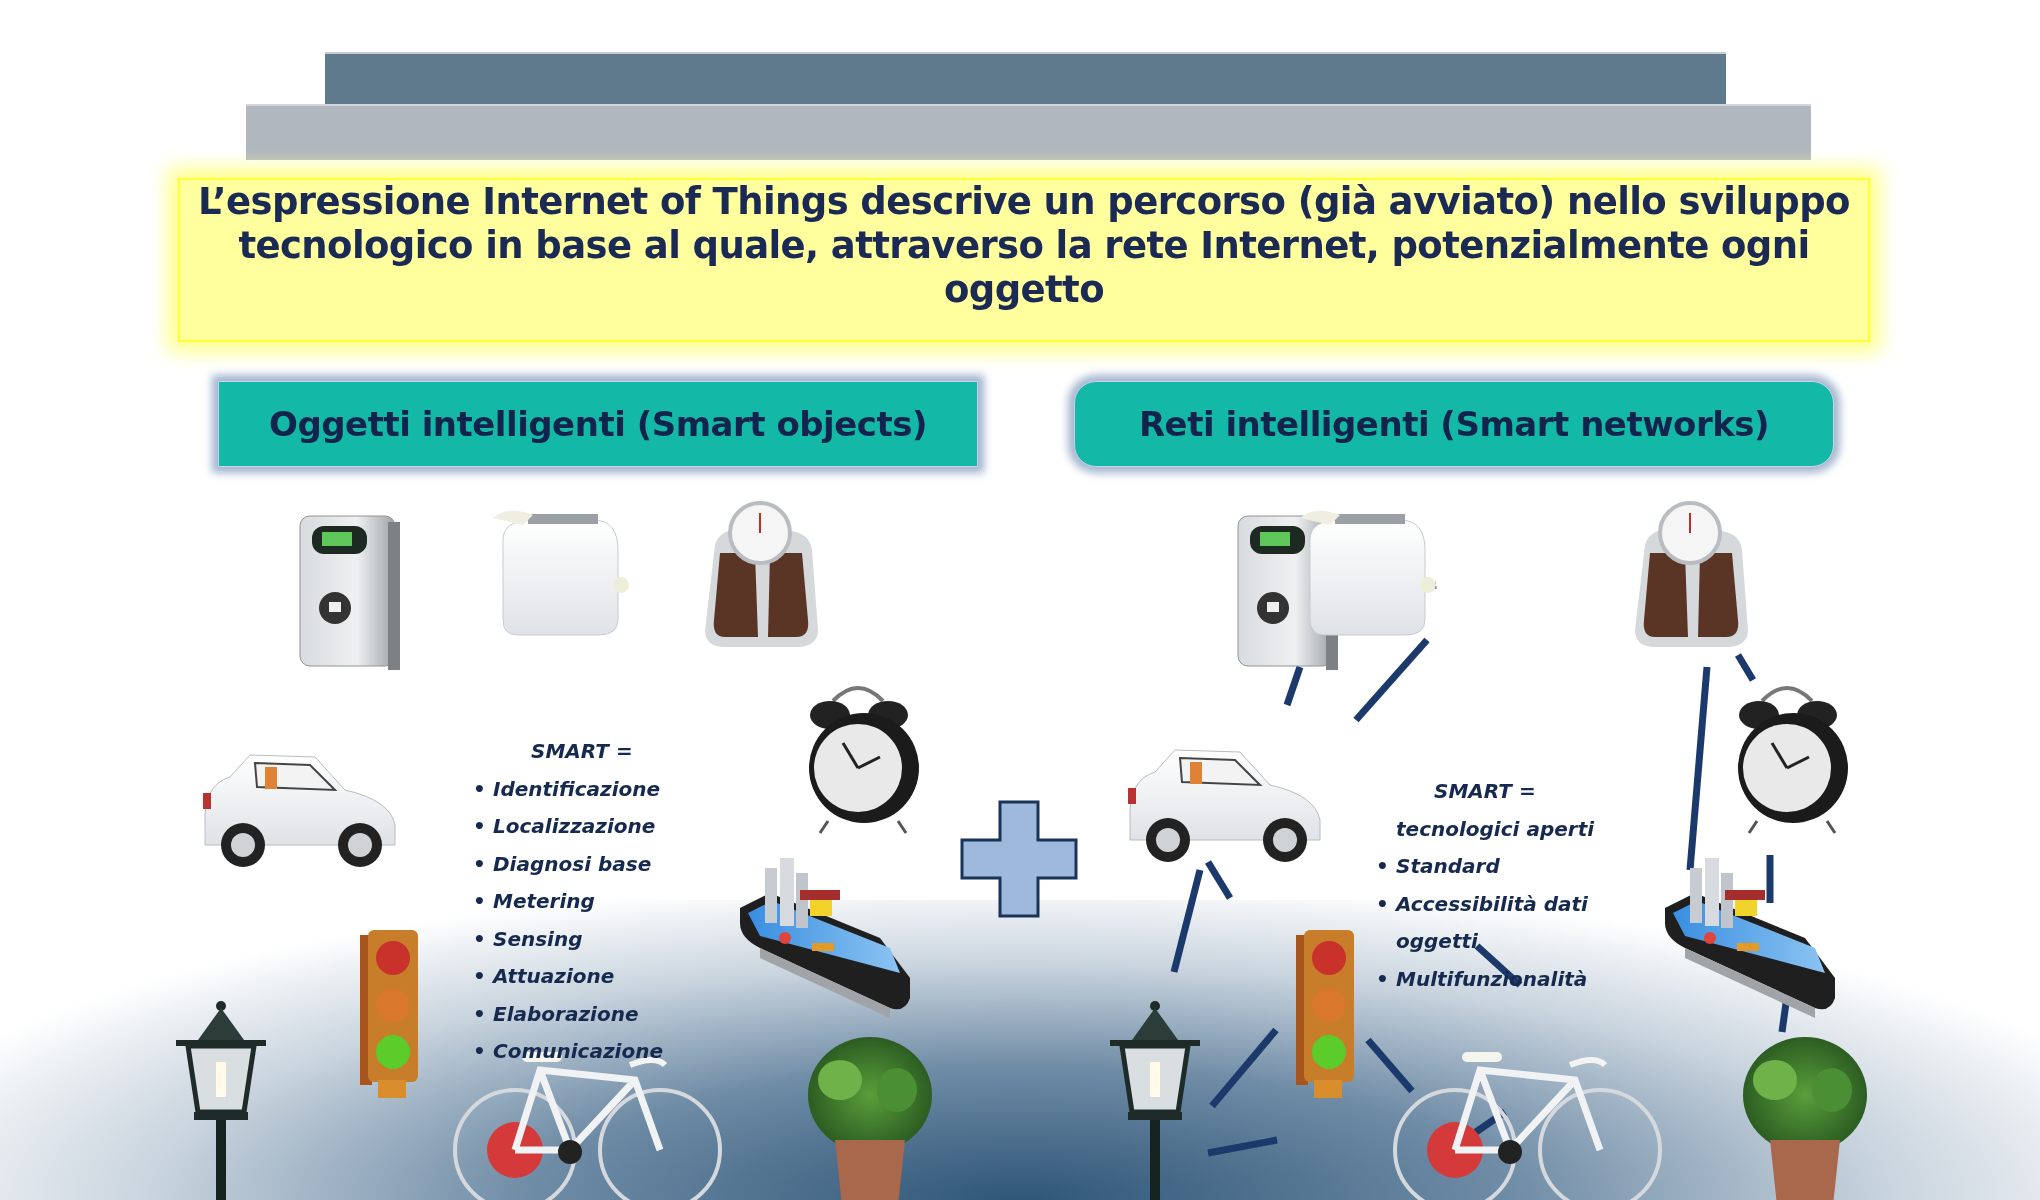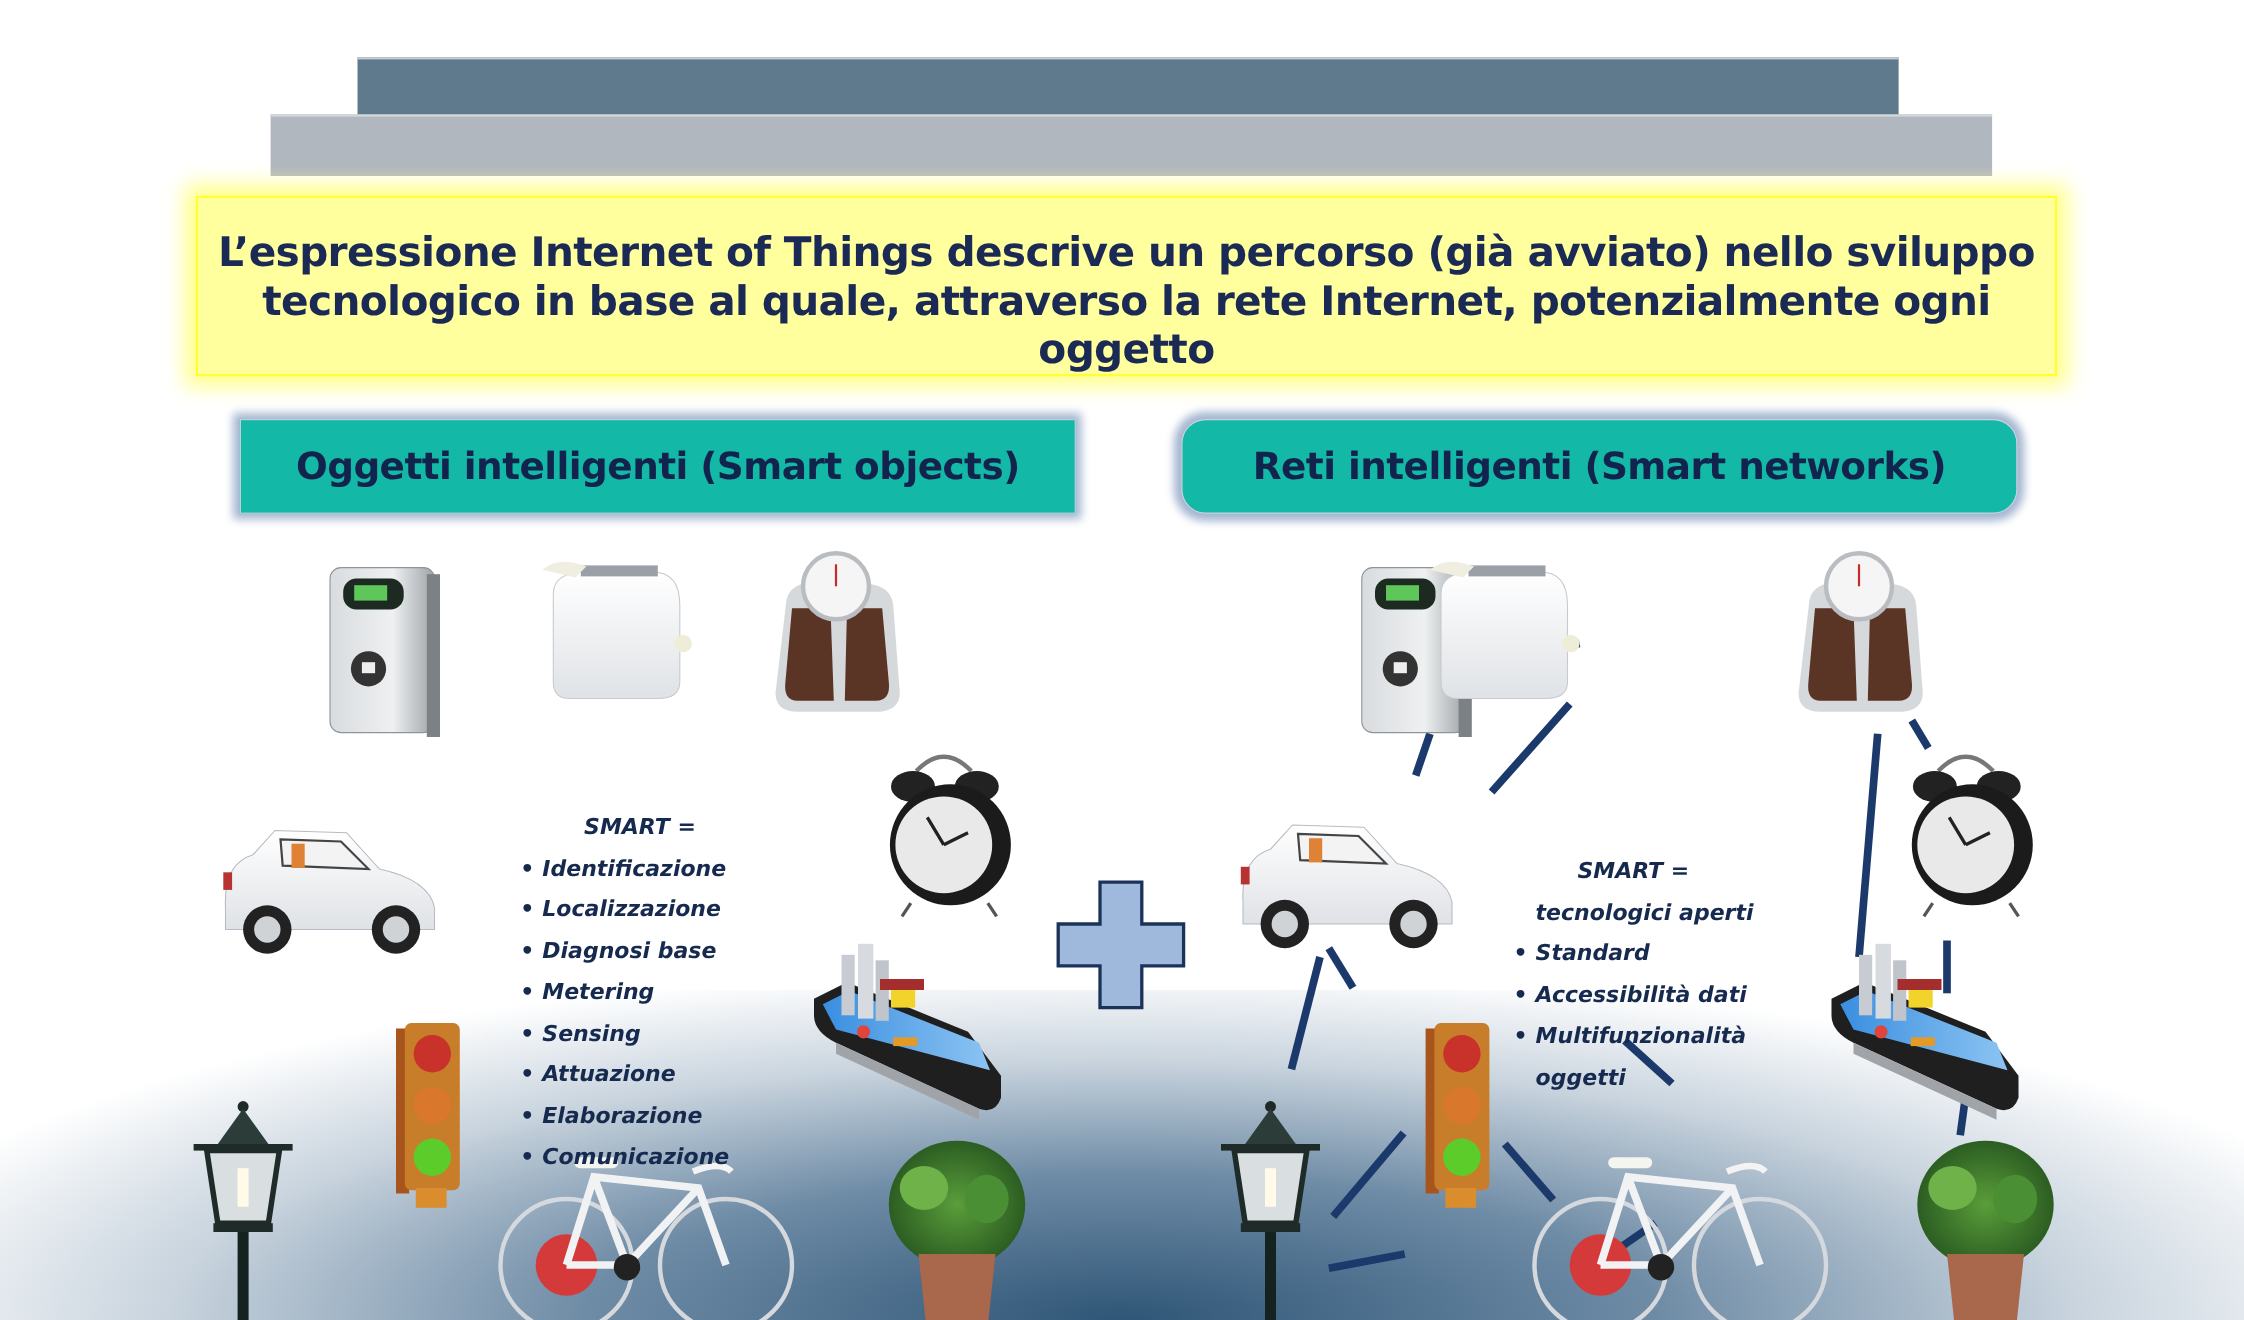--- a/index.html
+++ b/index.html
@@ -4,21 +4,21 @@
 <style>
   html, body { margin:0; padding:0; }
   body { width:2040px; height:1200px; position:relative; overflow:hidden; background:#ffffff; font-family:"DejaVu Sans", sans-serif; }
   .abs { position:absolute; }
   .bg-fade { left:0; top:900px; width:2040px; height:300px;
     background: radial-gradient(ellipse 1400px 380px at 50% 100%, #2f5677 0%, #6f8ca6 35%, #c9d4de 62%, rgba(255,255,255,0) 85%); }
   .bar-dark { left:325px; top:52px; width:1401px; height:52px; background:#5e7a8c; border-top:2px solid #c6ccd1; }
   .bar-light { left:246px; top:104px; width:1565px; height:54px; background:#b0b7be; border-top:2px solid #d3d7db; }
   .yellow-box { left:178px; top:178px; width:1692px; height:164px; background:#ffff9e;
     border:2px solid #ffff33; box-shadow:0 0 18px 10px #ffff8a; box-sizing:border-box;
-    display:flex; align-items:flex-end; justify-content:center; text-align:center;
+    display:flex; align-items:flex-start; justify-content:center; text-align:center;
     color:#1a2a55; font-size:37px; line-height:44px; font-weight:bold; letter-spacing:-0.6px; }
   .yellow-box span { display:block; }
   .header-box { top:381px; height:86px; background:#14b8a6; border:1px solid #c9d3e3;
     box-shadow:0 0 8px 6px #a3b5d0; box-sizing:border-box; display:flex; align-items:center; justify-content:center;
     color:#12244d; font-size:34px; font-weight:bold; letter-spacing:-0.5px; }
   .smart-list { color:#16294f; font-style:italic; font-weight:bold; font-size:20px; line-height:37.5px;margin-top:47px; }
   .smart-list .title { padding-left:58px; }
   .smart-list .item { white-space:nowrap; }
   .smart-list .bullet { display:inline-block; width:20px; font-style:normal; }
   .smart-list .cont { padding-left:20px; }
@@ -206,15 +206,15 @@
   <div class="item"><span class="bullet">•</span><span>Attuazione</span></div>
   <div class="item"><span class="bullet">•</span><span>Elaborazione</span></div>
   <div class="item"><span class="bullet">•</span><span>Comunicazione</span></div>
 </div>
 
 <div class="abs smart-list" style="left:1376px;top:726px;">
   <div class="title">SMART =</div>
   <div class="item cont">tecnologici aperti</div>
   <div class="item"><span class="bullet">•</span><span>Standard</span></div>
   <div class="item"><span class="bullet">•</span><span>Accessibilità dati</span></div>
+  <div class="item cont">oggetti</div>
   <div class="item"><span class="bullet">•</span><span>Multifunzionalità</span></div>
-  <div class="item cont">oggetti</div>
 </div>
 
 </body></html>

